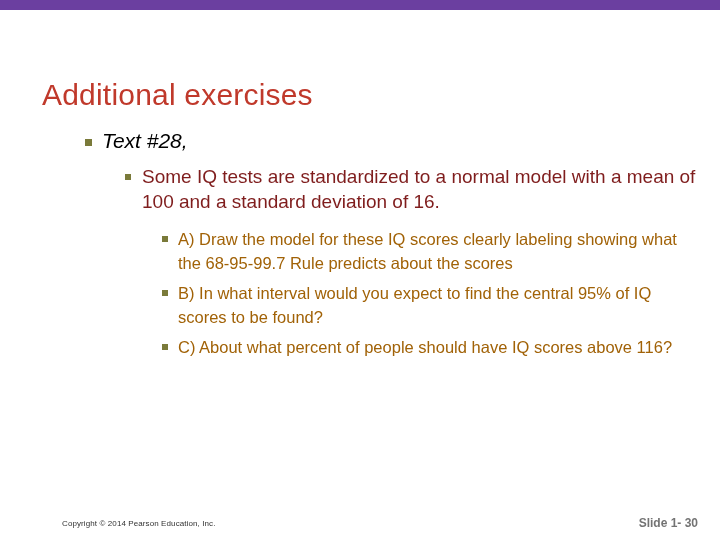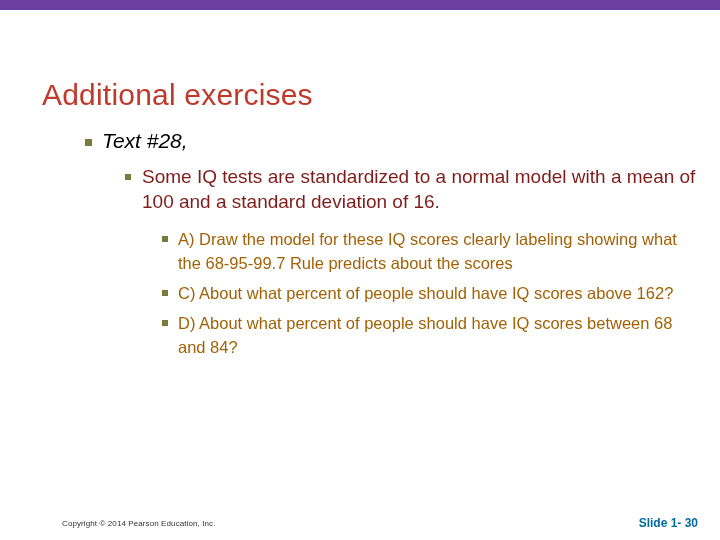--- a/index.html
+++ b/index.html
@@ -112,21 +112,21 @@
     font-size: 8px;
     color: #333333;
     letter-spacing: 0.1px;
   }
   .footer-slidenum {
     position: absolute;
     right: 22px;
     bottom: 10px;
     font-size: 12px;
     font-weight: bold;
-    color: #0369a1;
+    color: #737373;
   }
 </style>
 </head>
 <body>
 
 <div class="slide">
 
   <div class="top-bar"></div>
 
   <h1 class="title">Additional exercises</h1>
@@ -143,28 +143,25 @@
       <span class="txt">Some IQ tests are standardized to a normal model with a mean of 100 and a standard deviation of 16.</span>
     </div>
 
     <div class="lvl3-list">
       <div class="lvl3">
         <span class="bullet"></span>
         <span class="txt">A) Draw the model for these IQ scores clearly labeling showing what the 68-95-99.7 Rule predicts about the scores</span>
       </div>
       <div class="lvl3">
         <span class="bullet"></span>
+        <span class="txt">B) In what interval would you expect to find the central 95% of IQ scores to be found?</span>
       </div>
       <div class="lvl3">
         <span class="bullet"></span>
-        <span class="txt">C) About what percent of people should have IQ scores above 162?</span>
-      </div>
-      <div class="lvl3">
-        <span class="bullet"></span>
-        <span class="txt">D) About what percent of people should have IQ scores between 68 and 84?</span>
+        <span class="txt">C) About what percent of people should have IQ scores above 116?</span>
       </div>
     </div>
 
   </div>
 
   <div class="footer-copyright">Copyright © 2014 Pearson Education, Inc.</div>
   <div class="footer-slidenum">Slide 1- 30</div>
 
 </div>
 

